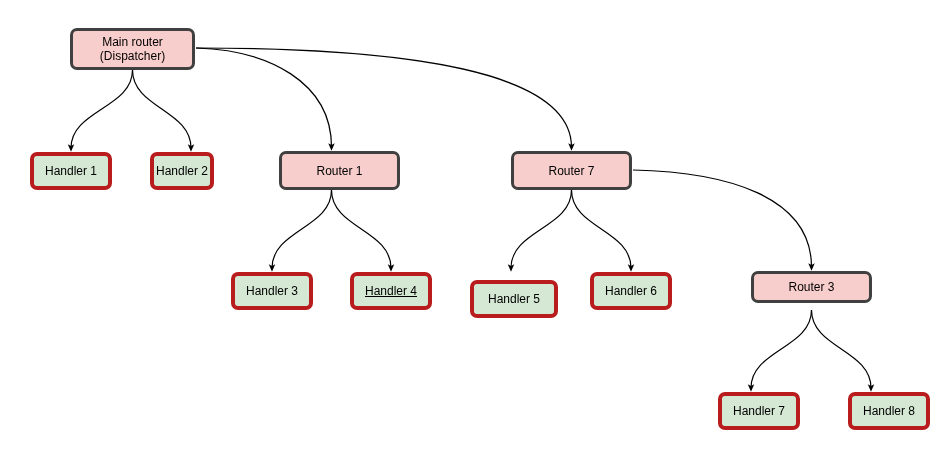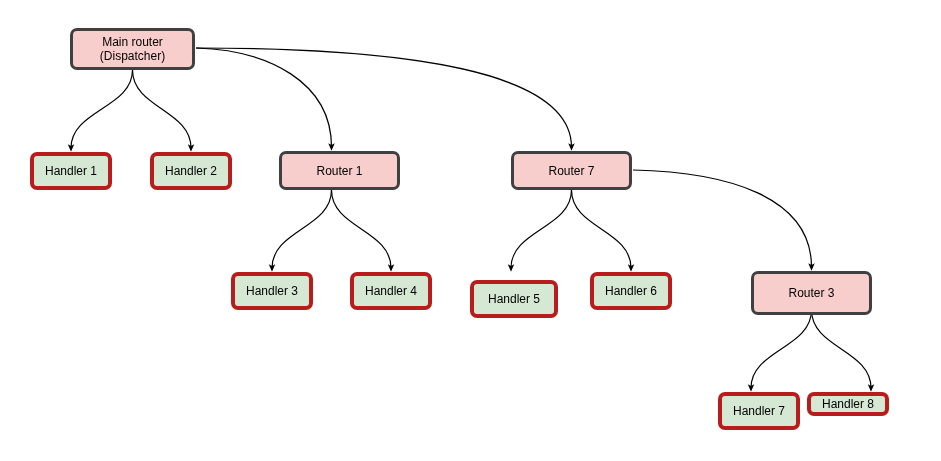--- a/index.html
+++ b/index.html
@@ -74,25 +74,25 @@
         <path d="M 633,170 C 726,172 811.5,196 811.5,267" fill="none" stroke="#000000" stroke-width="1.2" marker-end="url(#arrowhead)"></path>
         <path d="M 811.5,310 C 811.5,348 751,350 751,388" fill="none" stroke="#000000" stroke-width="1.2" marker-end="url(#arrowhead)"></path>
         <path d="M 811.5,310 C 811.5,348 871,350 871,388" fill="none" stroke="#000000" stroke-width="1.2" marker-end="url(#arrowhead)"></path>
       </g>
   </svg>
 
   <div id="node-layer">
       <div class="node node-router" style="left: 70px; top: 28px; width: 125px; height: 42px;"><span>Main router
 (Dispatcher)</span></div>
       <div class="node node-handler" style="left: 30px; top: 152px; width: 82px; height: 38px;"><span>Handler 1</span></div>
-      <div class="node node-handler" style="left: 150px; top: 152px; width: 82px; height: 38px;"><span>Handler 2</span></div>
+      <div class="node node-handler" style="left: 150px; top: 152px; width: 64px; height: 38px;"><span>Handler 2</span></div>
       <div class="node node-router" style="left: 271px; top: 151px; width: 121px; height: 39px; margin-left: 8px;"><span>Router 1</span></div>
       <div class="node node-router" style="left: 511px; top: 151px; width: 121px; height: 39px;"><span>Router 7</span></div>
       <div class="node node-handler" style="left: 231px; top: 272px; width: 82px; height: 38px; justify-content: center;"><span>Handler 3</span></div>
-      <div class="node node-handler" style="left: 350px; top: 272px; width: 82px; height: 38px;"><span>Handler 4</span></div>
+      <div class="node node-handler" style="left: 350px; top: 272px; width: 82px; height: 38px; text-decoration: underline;"><span>Handler 4</span></div>
       <div class="node node-handler" style="left: 470px; top: 280px; width: 88px; height: 38px;"><span>Handler 5</span></div>
       <div class="node node-handler" style="left: 590px; top: 272px; width: 82px; height: 38px;"><span>Handler 6</span></div>
-      <div class="node node-router" style="left: 751px; top: 271px; width: 121px; height: 44px;"><span>Router 3</span></div>
+      <div class="node node-router" style="left: 751px; top: 271px; width: 121px; height: 32px;"><span>Router 3</span></div>
       <div class="node node-handler" style="left: 710px; top: 392px; width: 82px; height: 38px; margin-left: 8px;"><span>Handler 7</span></div>
-      <div class="node node-handler" style="left: 807px; top: 392px; width: 82px; height: 24px;"><span>Handler 8</span></div>
+      <div class="node node-handler" style="left: 848px; top: 392px; width: 82px; height: 38px;"><span>Handler 8</span></div>
     </div>
 
 </div>
 
 </body></html>

